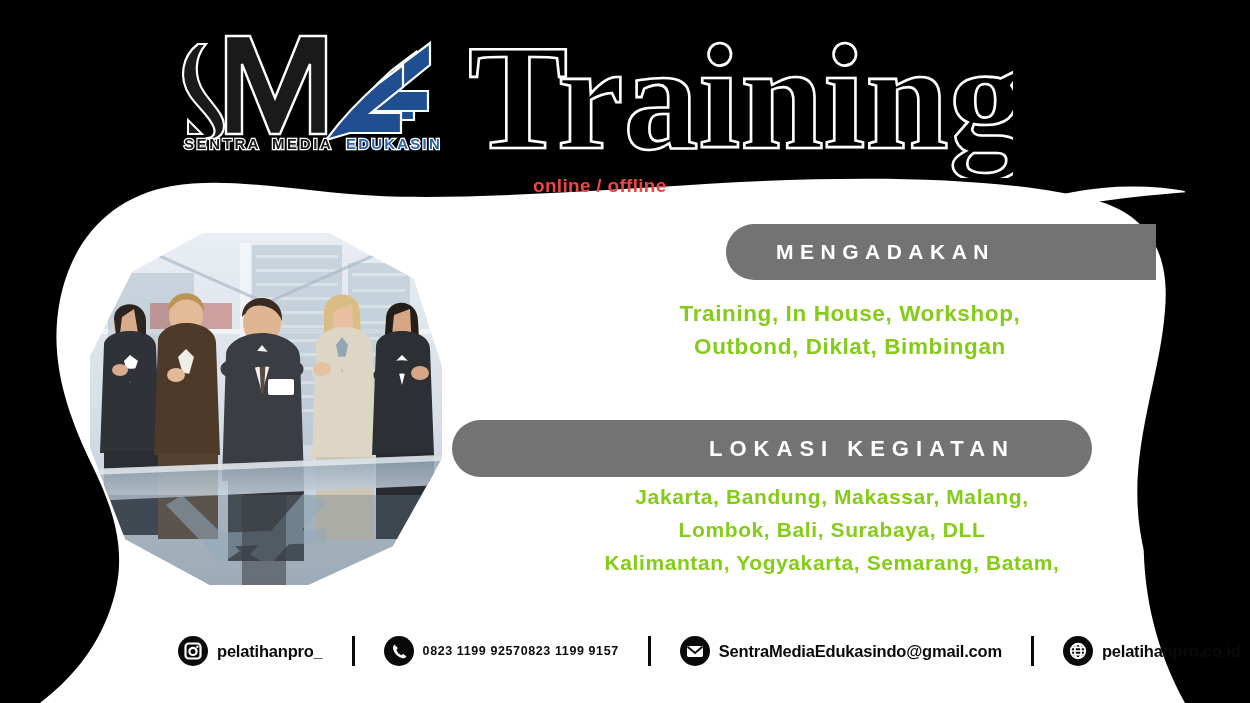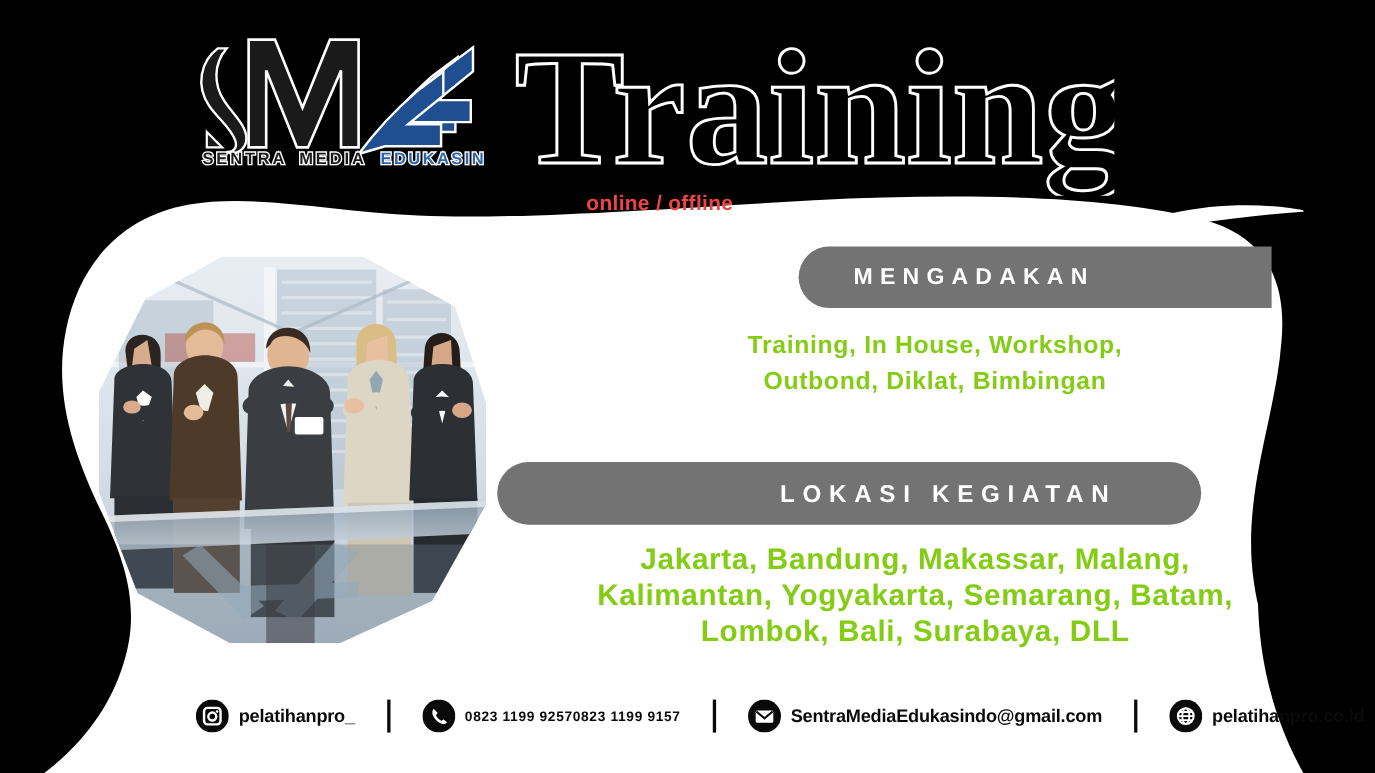--- a/index.html
+++ b/index.html
@@ -96,23 +96,23 @@
     font-weight:bold;
   }
   #services-block {
     left:600px; top:297px;
     width:500px;
     font-size:22.5px;
     line-height:33px;
     letter-spacing:0.6px;
   }
   #cities-block {
-    left:518px; top:492px;
+    left:518px; top:480px;
     width:628px;
-    font-size:27px;
+    font-size:21px;
     line-height:33px;
     letter-spacing:0.6px;
   }
 
   
   #photo {
     position:absolute;
     left:90px; top:233px;
     width:352px; height:352px;
     z-index:6;
@@ -248,22 +248,22 @@
     <div>Training, In House, Workshop,</div>
     <div>Outbond, Diklat, Bimbingan</div>
   </div>
 
   <div class="pill" id="pill-lokasi">
     <span class="pill-label">LOKASI KEGIATAN</span>
   </div>
 
   <div class="body-block" id="cities-block">
     <div>Jakarta, Bandung, Makassar, Malang,</div>
+    <div>Lombok, Bali, Surabaya, DLL</div>
     <div>Kalimantan, Yogyakarta, Semarang, Batam,</div>
-    <div>Lombok, Bali, Surabaya, DLL</div>
   </div>
 
   <div id="photo">
     <svg viewBox="0 0 352 352">
       <defs>
         <linearGradient id="skyg" x1="0" y1="0" x2="0" y2="1">
           <stop offset="0%" stop-color="#e9eef3"></stop>
           <stop offset="55%" stop-color="#d5dde6"></stop>
           <stop offset="100%" stop-color="#b9c6d2"></stop>
         </linearGradient>

